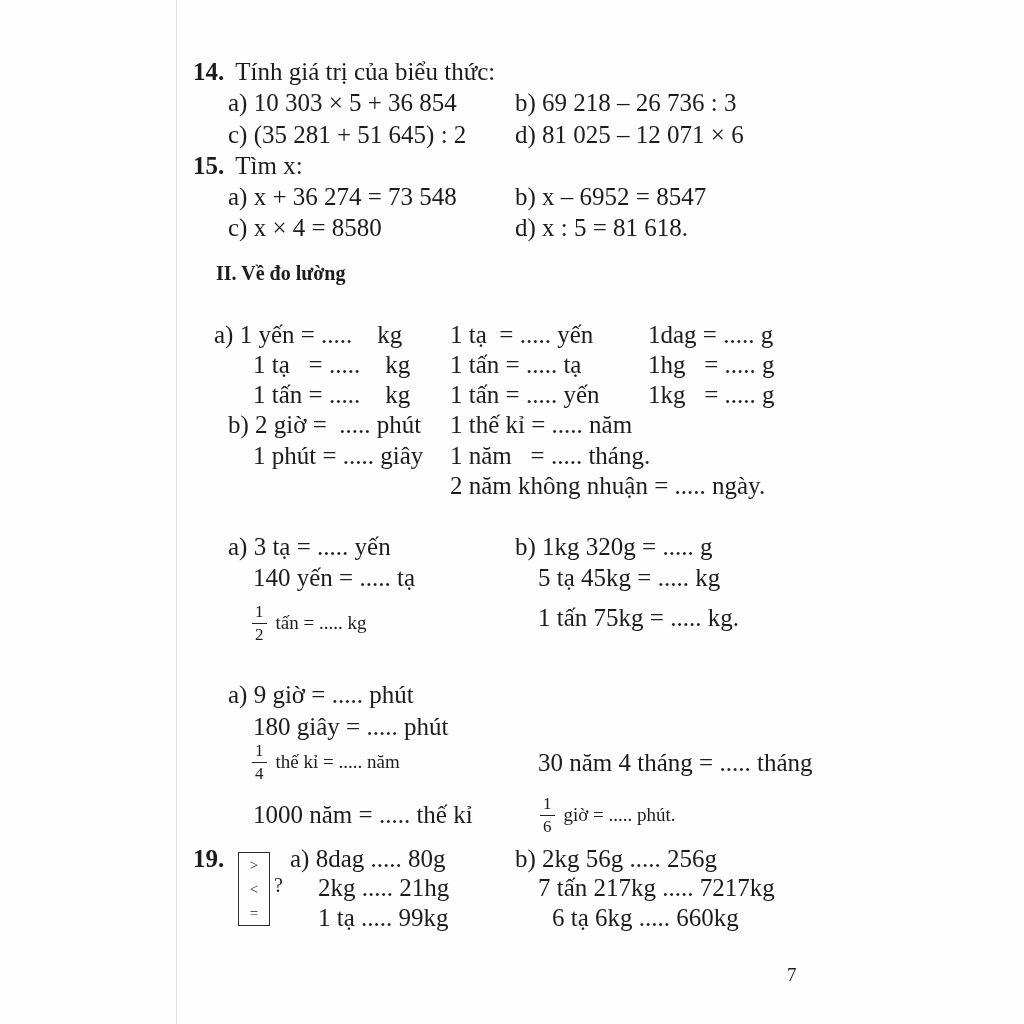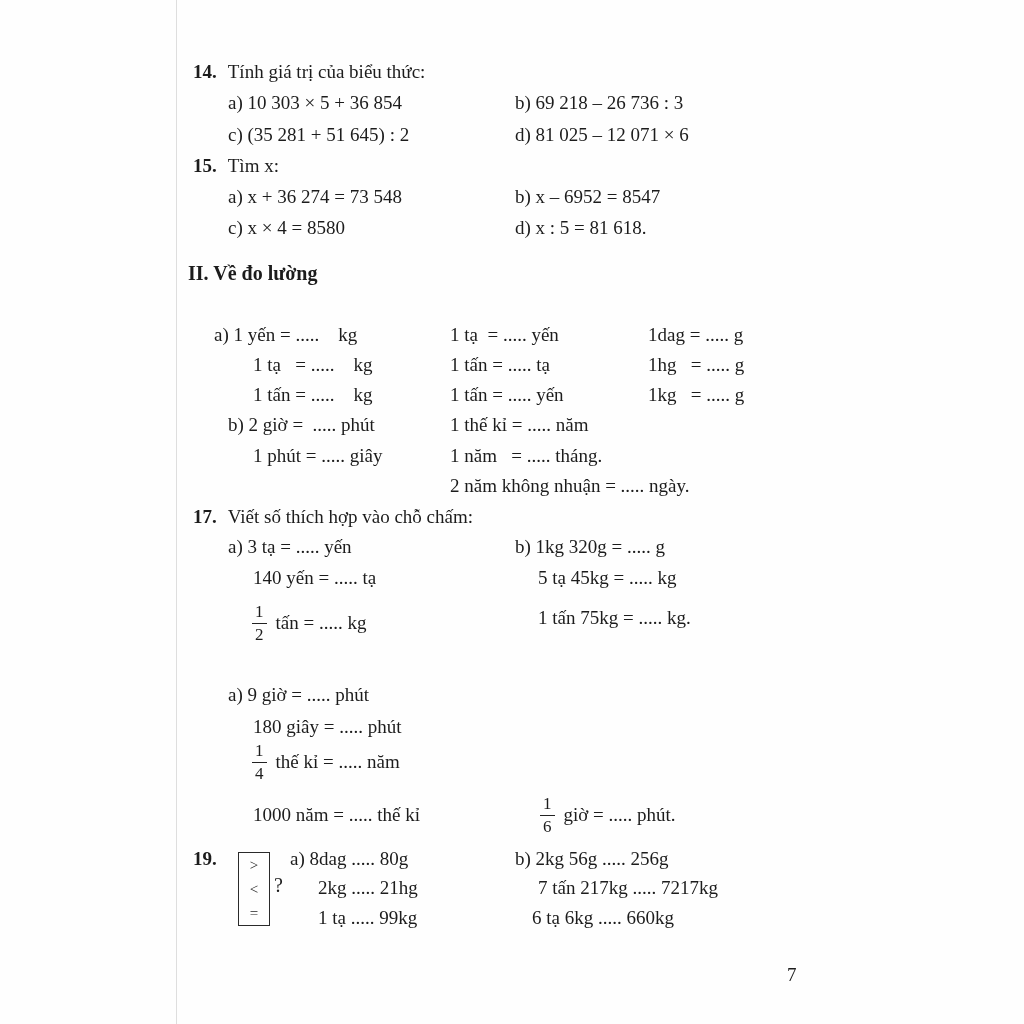--- a/index.html
+++ b/index.html
@@ -18,32 +18,33 @@
   }
   .scan-edge {
     position: absolute;
     top: 0;
     width: 1px;
     height: 1024px;
     background: #dedede;
   }
   .line {
     position: absolute;
-    font-size: 19px;
+    font-size: 25px;
     line-height: 24px;
     white-space: pre;
   }
   .bold { font-weight: bold; }
   .exnum { font-weight: bold; margin-right: 11px; }
   .heading {
     position: absolute;
     font-size: 20px;
     line-height: 26px;
     font-weight: bold;
     white-space: pre;
+    margin-left: 28px;
   }
   .fracline {
     position: absolute;
     display: flex;
     align-items: center;
     height: 48px;
     font-size: 19px;
     white-space: pre;
   }
   .frac {
@@ -116,51 +117,51 @@
   <div class="line" style="left:450px;top:383px">1 tấn = ..... yến</div>
   <div class="line" style="left:648px;top:323px">1dag = ..... g</div>
   <div class="line" style="left:648px;top:353px">1hg   = ..... g</div>
   <div class="line" style="left:648px;top:383px">1kg   = ..... g</div>
   <div class="line" style="left:228px;top:413px">b) 2 giờ =  ..... phút</div>
   <div class="line" style="left:253px;top:444px">1 phút = ..... giây</div>
   <div class="line" style="left:450px;top:413px">1 thế kỉ = ..... năm</div>
   <div class="line" style="left:450px;top:444px">1 năm   = ..... tháng.</div>
   <div class="line" style="left:450px;top:474px">2 năm không nhuận = ..... ngày.</div>
 
-  <div class="line" style="left:193px;top:505px"><span class="exnum">17.</span><span>Viết số thích hợp vào chỗ chấm:</span></div>
   <div class="line" style="left:228px;top:535px">a) 3 tạ = ..... yến</div>
   <div class="line" style="left:253px;top:566px">140 yến = ..... tạ</div>
   <div class="fracline" style="left:252px;top:599px">
     <span class="frac"><span class="fnum">1</span><span class="fden">2</span></span>
     <span>tấn = ..... kg</span>
   </div>
   <div class="line" style="left:515px;top:535px">b) 1kg 320g = ..... g</div>
   <div class="line" style="left:538px;top:566px">5 tạ 45kg = ..... kg</div>
   <div class="line" style="left:538px;top:606px">1 tấn 75kg = ..... kg.</div>
 
   <div class="line" style="left:228px;top:683px">a) 9 giờ = ..... phút</div>
   <div class="line" style="left:253px;top:715px">180 giây = ..... phút</div>
   <div class="fracline" style="left:252px;top:738px">
     <span class="frac"><span class="fnum">1</span><span class="fden">4</span></span>
     <span>thế kỉ = ..... năm</span>
   </div>
   <div class="line" style="left:253px;top:803px">1000 năm = ..... thế kỉ</div>
+  <div class="line" style="left:538px;top:751px">30 năm 4 tháng = ..... tháng</div>
   <div class="fracline" style="left:540px;top:791px">
     <span class="frac"><span class="fnum">1</span><span class="fden">6</span></span>
     <span>giờ = ..... phút.</span>
   </div>
 
   <div class="line bold" style="left:193px;top:847px">19.</div>
   <div class="cmp-box">
     <span>&gt;</span>
     <span>&lt;</span>
     <span>=</span>
   </div>
   <div class="qmark">?</div>
   <div class="line" style="left:290px;top:847px">a) 8dag ..... 80g</div>
   <div class="line" style="left:318px;top:876px">2kg ..... 21hg</div>
   <div class="line" style="left:318px;top:906px">1 tạ ..... 99kg</div>
   <div class="line" style="left:515px;top:847px">b) 2kg 56g ..... 256g</div>
   <div class="line" style="left:538px;top:876px">7 tấn 217kg ..... 7217kg</div>
-  <div class="line" style="left:532px;top:906px">6 tạ 6kg ..... 660kg</div>
+  <div class="line" style="left:552px;top:906px">6 tạ 6kg ..... 660kg</div>
 
   <div class="pagenum">7</div>
 </div>
 
 </body></html>

